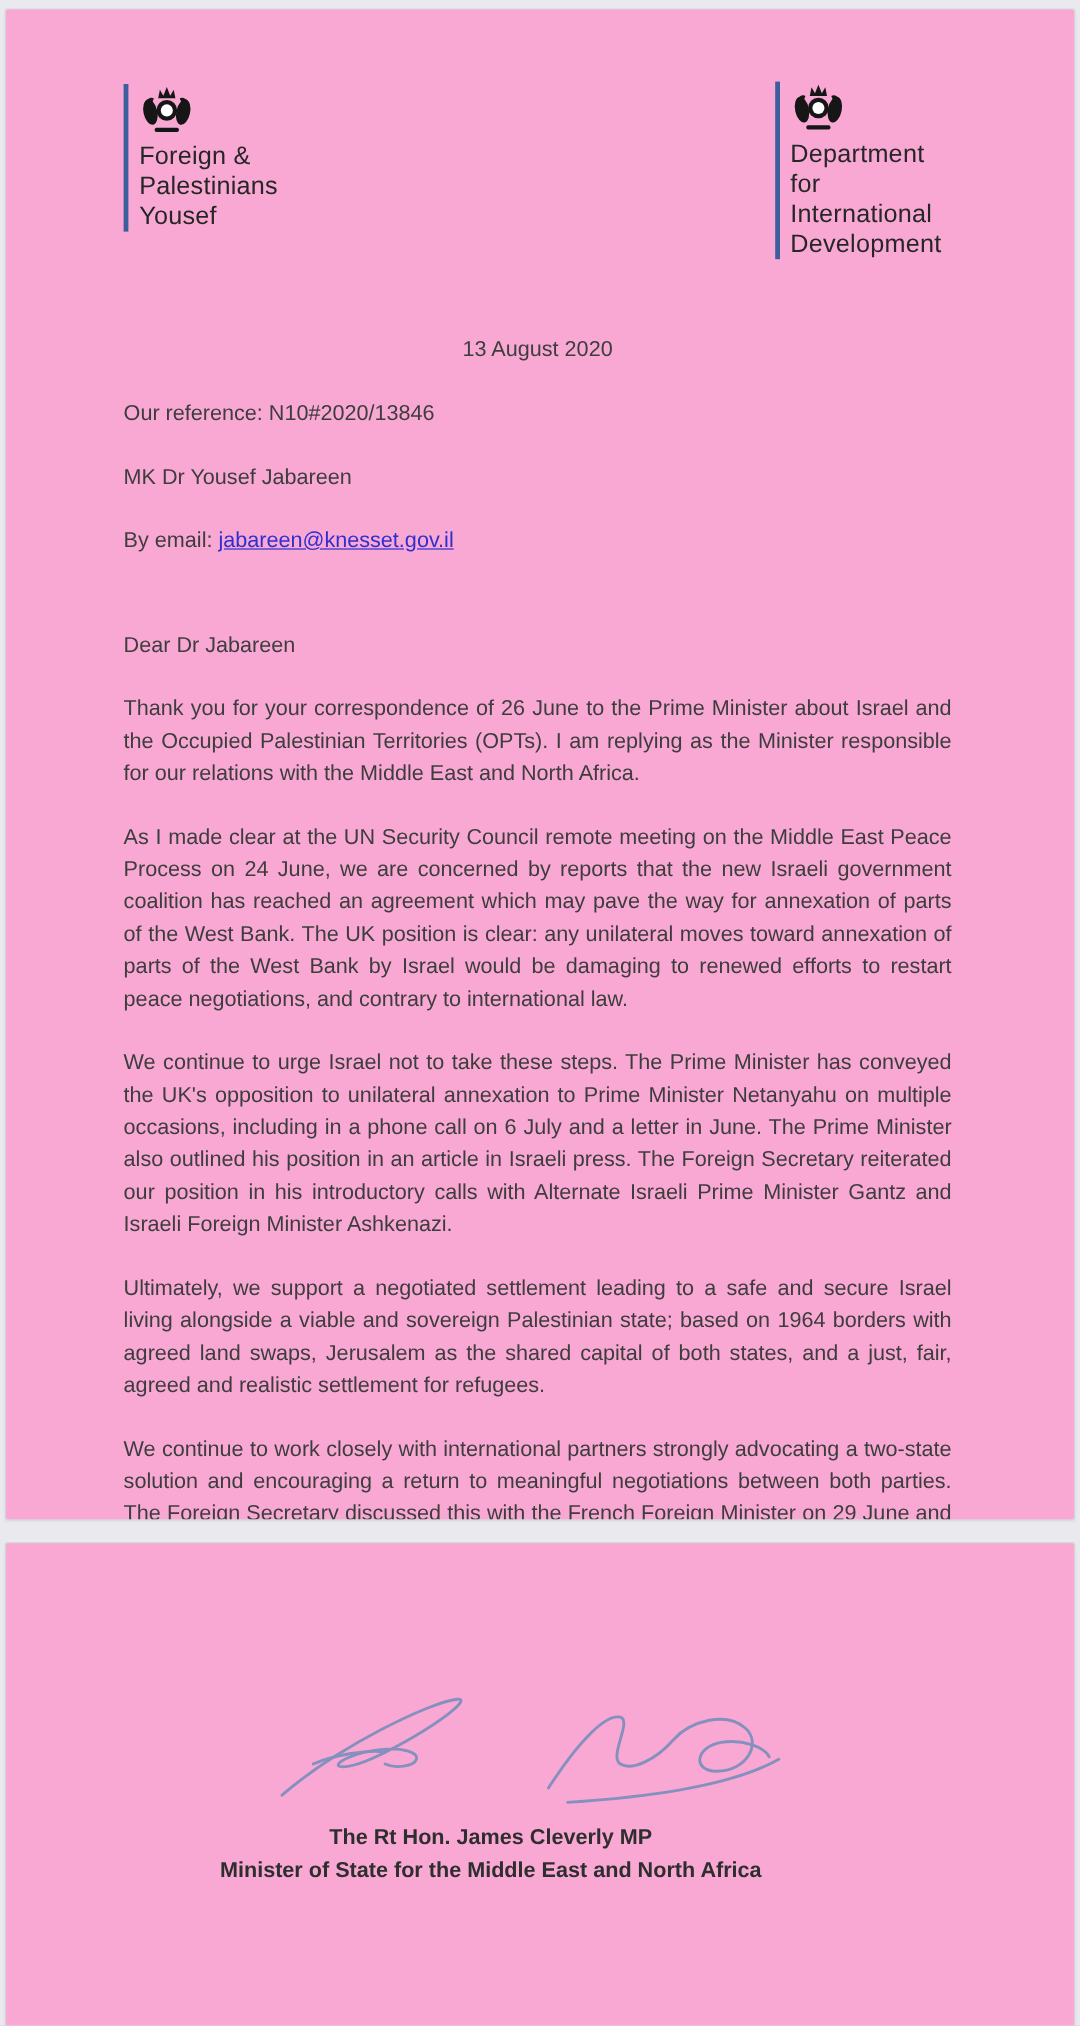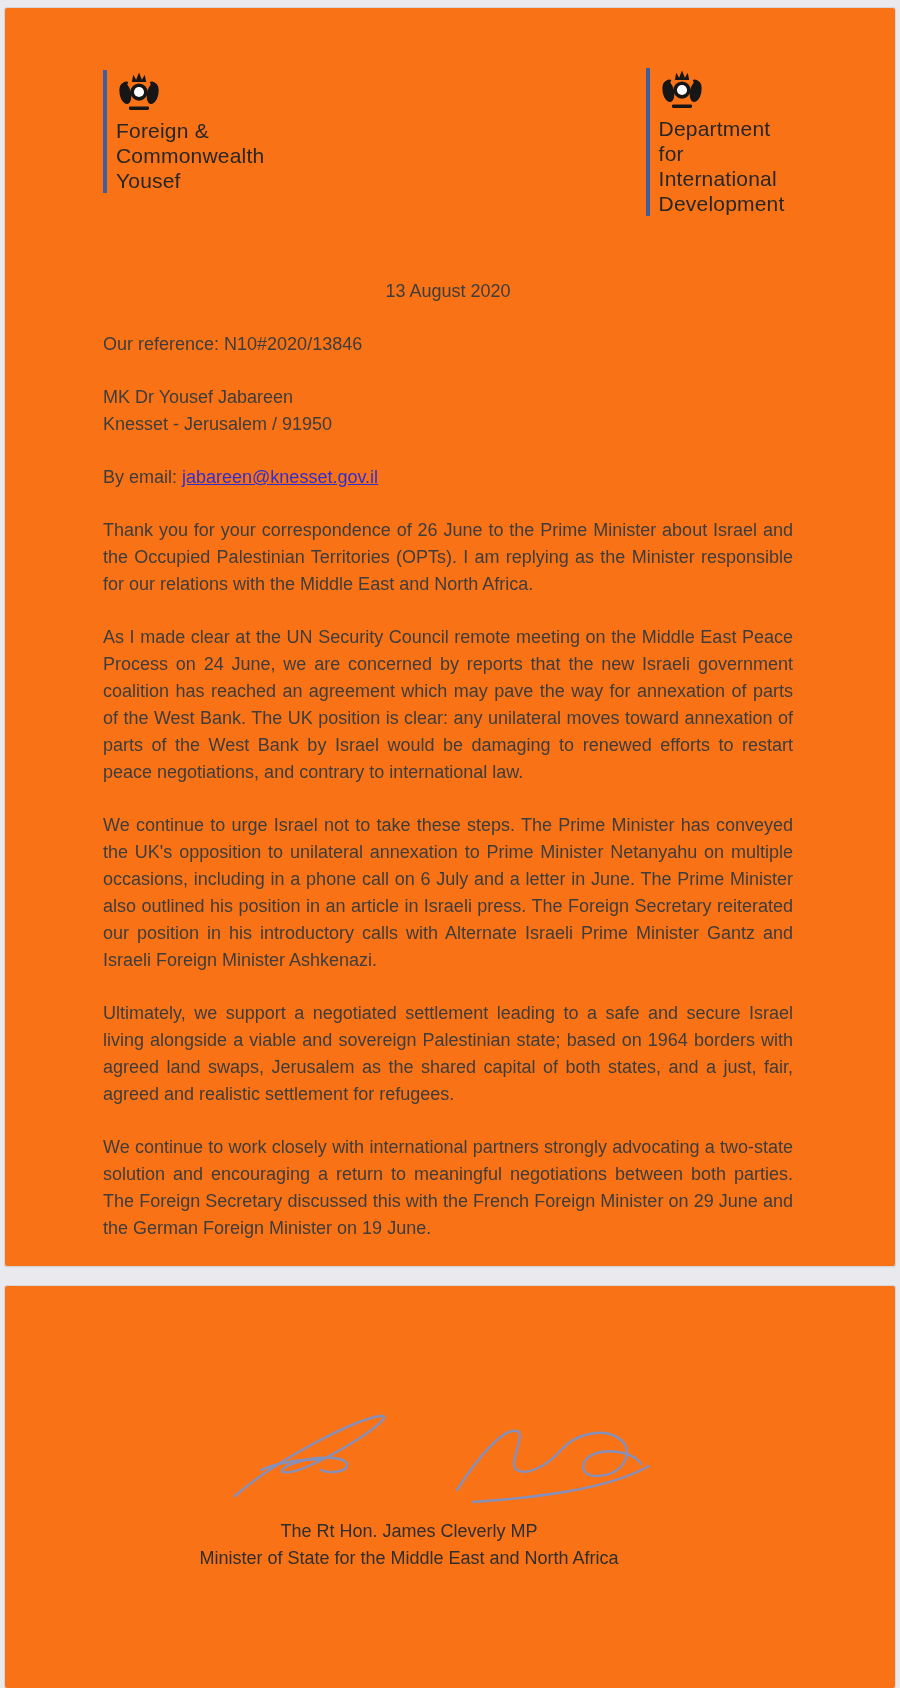--- a/index.html
+++ b/index.html
@@ -14,21 +14,21 @@
   html, body { width: 900px; }
   body {
     height: 1688px;
     overflow: hidden;
     background: var(--bg);
     padding-top: 7px;
     font-family: "Liberation Sans", "DejaVu Sans", sans-serif;
     color: var(--text);
   }
   .page {
-    background: #f97316;
+    background: #f9a8d4;
     border: 1px solid var(--page-border);
     border-radius: 3px;
     margin: 0 4px;
     width: 892px;
     box-shadow: 0 1px 2px rgba(0,0,0,0.04);
   }
   .page-1 {
     height: 1260px;
     padding: 62px 102px 0 98px;
     overflow: hidden;
@@ -60,21 +60,21 @@
   .para { margin-top: 26px; text-align: justify; }
   .email-link {
     color: var(--link-blue);
     text-decoration: underline;
     cursor: pointer;
     text-align: right;
   }
   
   .signature-wrap { margin-top: 12px; margin-left: 118px; height: 110px; }
   .sign-block { width: 612px; text-align: center; margin-top: 4px; }
-  .sign-line { font-weight: normal; color: #2e2e2e; font-size: 18px; line-height: 27px; }
+  .sign-line { font-weight: bold; color: #2e2e2e; font-size: 18px; line-height: 27px; }
 </style>
 </head>
 <body>
 
 <div class="page page-1">
 
   <div class="logo-row">
 
     <div class="logo">
       <div class="logo-bar"></div>
@@ -83,21 +83,21 @@
           <path d="M22,16 L24,6 L28,13 L32,3 L36,13 L40,6 L42,16 Z"></path>
           <circle cx="32" cy="30" r="12"></circle>
           <circle cx="32" cy="30" r="7" fill="#ffffff"></circle>
           <ellipse cx="13" cy="32" rx="8" ry="15" transform="rotate(-12 13 32)"></ellipse>
           <ellipse cx="51" cy="32" rx="8" ry="15" transform="rotate(12 51 32)"></ellipse>
           <path d="M6,22 C9,16 14,14 17,16 L14,24 Z"></path>
           <path d="M58,22 C55,16 50,14 47,16 L50,24 Z"></path>
           <rect x="18" y="50" width="28" height="5" rx="2"></rect>
         </svg>
         <div class="logo-line">Foreign &amp;</div>
-        <div class="logo-line">Commonwealth</div>
+        <div class="logo-line">Palestinians</div>
         <div class="logo-line">Yousef</div>
       </div>
     </div>
 
     <div class="logo logo-dfid">
       <div class="logo-bar"></div>
       <div class="logo-content">
         <svg class="crest" width="46" height="44" viewBox="0 0 64 60" fill="#161616">
           <path d="M22,16 L24,6 L28,13 L32,3 L36,13 L40,6 L42,16 Z"></path>
           <circle cx="32" cy="30" r="12"></circle>
@@ -116,27 +116,27 @@
 
   </div>
 
   <div class="letter">
     <div class="block-date">13 August 2020</div>
 
     <div class="block">Our reference: N10#2020/13846</div>
 
     <div class="block">
       <div>MK Dr Yousef Jabareen</div>
-      <div>Knesset - Jerusalem / 91950</div>
     </div>
 
     <div class="block">
       <span>By email: </span><a class="email-link">jabareen@knesset.gov.il</a>
     </div>
 
+    <div class="block-salutation">Dear Dr Jabareen</div>
 
     <p class="para">Thank you for your correspondence of 26 June to the Prime Minister about Israel and the Occupied Palestinian Territories (OPTs). I am replying as the Minister responsible for our relations with the Middle East and North Africa.</p>
     <p class="para">As I made clear at the UN Security Council remote meeting on the Middle East Peace Process on 24 June, we are concerned by reports that the new Israeli government coalition has reached an agreement which may pave the way for annexation of parts of the West Bank. The UK position is clear: any unilateral moves toward annexation of parts of the West Bank by Israel would be damaging to renewed efforts to restart peace negotiations, and contrary to international law.</p>
     <p class="para">We continue to urge Israel not to take these steps. The Prime Minister has conveyed the UK's opposition to unilateral annexation to Prime Minister Netanyahu on multiple occasions, including in a phone call on 6 July and a letter in June. The Prime Minister also outlined his position in an article in Israeli press. The Foreign Secretary reiterated our position in his introductory calls with Alternate Israeli Prime Minister Gantz and Israeli Foreign Minister Ashkenazi.</p>
     <p class="para">Ultimately, we support a negotiated settlement leading to a safe and secure Israel living alongside a viable and sovereign Palestinian state; based on 1964 borders with agreed land swaps, Jerusalem as the shared capital of both states, and a just, fair, agreed and realistic settlement for refugees.</p>
     <p class="para">We continue to work closely with international partners strongly advocating a two-state solution and encouraging a return to meaningful negotiations between both parties. The Foreign Secretary discussed this with the French Foreign Minister on 29 June and the German Foreign Minister on 19 June.</p>
 
   </div>
 
 </div>

